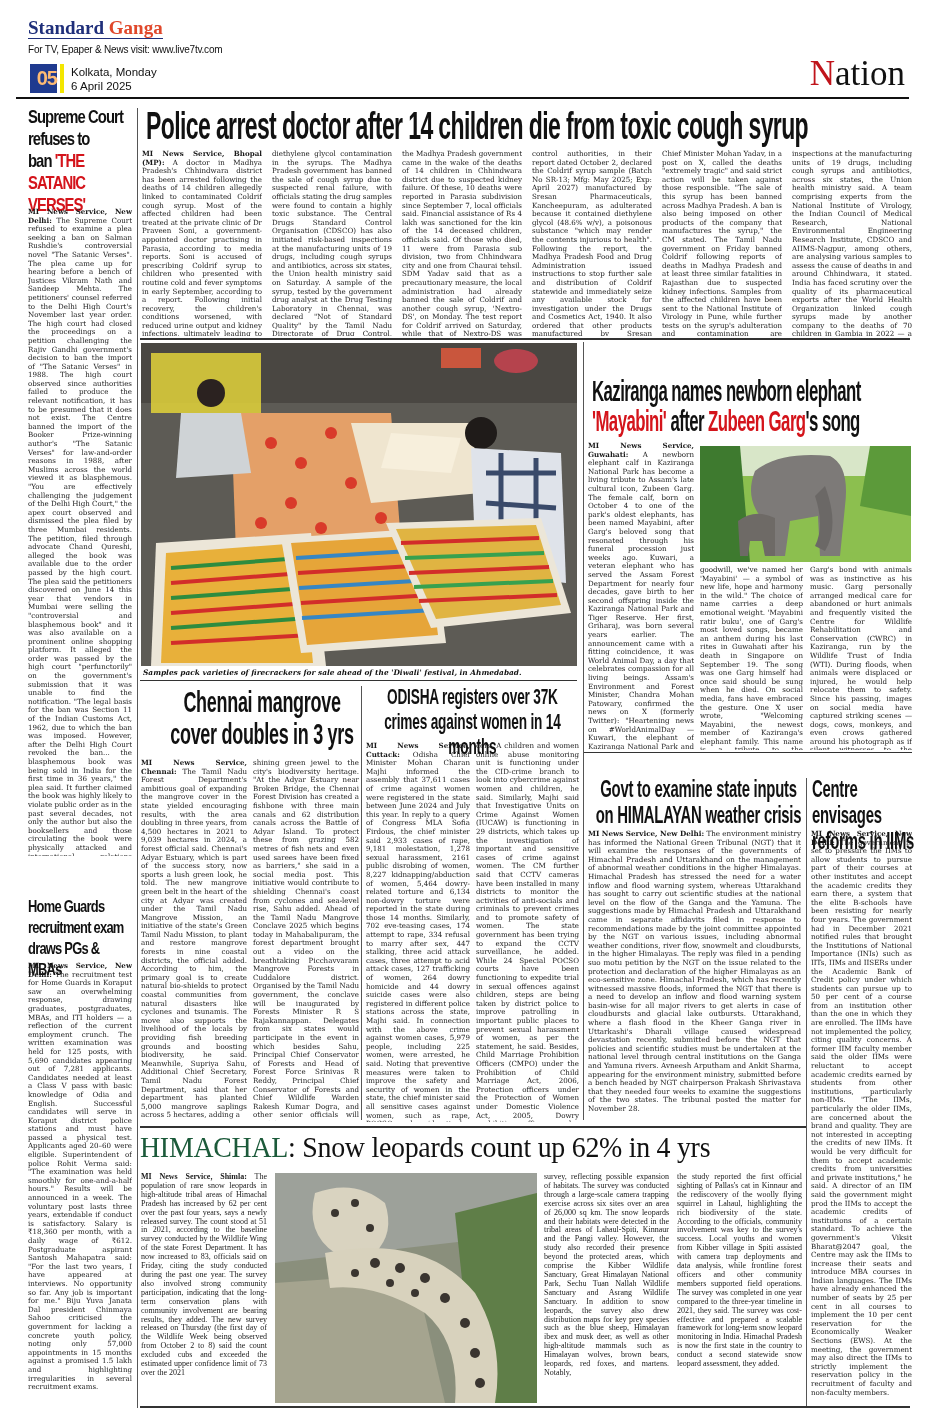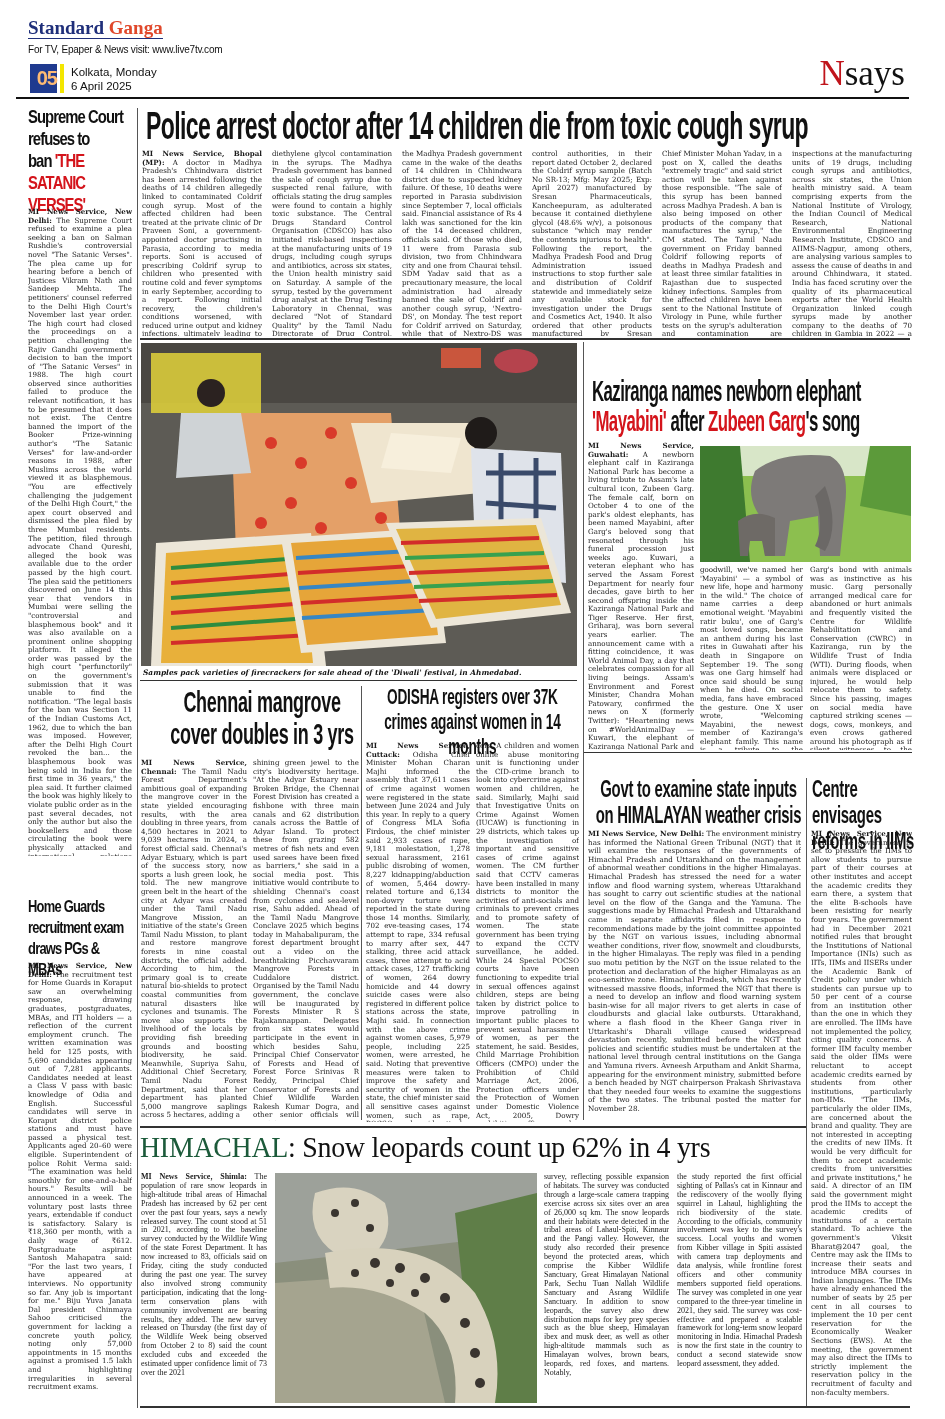--- a/index.html
+++ b/index.html
@@ -28,21 +28,21 @@
 <body>
 
 <div class="abs masthead"><span class="m1">Standard</span> <span class="m2">Ganga</span></div>
 <div class="abs visit">For TV, Epaper &amp; News visit: www.live7tv.com</div>
 <div class="abs pgno">05</div>
 <div class="abs yb"></div>
 <div class="abs dateline">
     <div>Kolkata, Monday</div>
     <div>6 April 2025</div>
   </div>
-<div class="abs nation"><span class="n">N</span><span>says</span></div>
+<div class="abs nation"><span class="n">N</span><span>ation</span></div>
 <div class="abs rule" style="top:97px"></div>
 
 <div class="abs" style="left:28px;top:106px;width:106px;font-family:'Liberation Sans',sans-serif;font-weight:bold;font-size:19px;line-height:22px;letter-spacing:-1.2px;transform:scaleX(0.78);transform-origin:left top;width:136px">
   <div>Supreme Court</div>
   <div>refuses to</div>
   <div><span>ban</span> <span class="red">'THE SATANIC VERSES'</span></div>
 </div>
 <div class="abs col" style="left:28px;top:208px;width:104px;height:648px"><b>MI News Service, New Delhi:</b><span> The Supreme Court refused to examine a plea seeking a ban on Salman Rushdie's controversial novel "The Satanic Verses". The plea came up for hearing before a bench of Justices Vikram Nath and Sandeep Mehta. The petitioners' counsel referred to the Delhi High Court's November last year order. The high court had closed the proceedings on a petition challenging the Rajiv Gandhi government's decision to ban the import of "The Satanic Verses" in 1988. The high court observed since authorities failed to produce the relevant notification, it has to be presumed that it does not exist. The Centre banned the import of the Booker Prize-winning author's "The Satanic Verses" for law-and-order reasons in 1988, after Muslims across the world viewed it as blasphemous. "You are effectively challenging the judgement of the Delhi High Court," the apex court observed and dismissed the plea filed by three Mumbai residents. The petition, filed through advocate Chand Qureshi, alleged the book was available due to the order passed by the high court. The plea said the petitioners discovered on June 14 this year that vendors in Mumbai were selling the "controversial and blasphemous book" and it was also available on a prominent online shopping platform. It alleged the order was passed by the high court "perfunctorily" on the government's submission that it was unable to find the notification. "The legal basis for the ban was Section 11 of the Indian Customs Act, 1962, due to which the ban was imposed. However, after the Delhi High Court revoked the ban... the blasphemous book was being sold in India for the first time in 36 years," the plea said. It further claimed the book was highly likely to violate public order as in the past several decades, not only the author but also the booksellers and those circulating the book were physically attacked and international relations between Iran and the UK were severed. The plea said several other countries had also strictly put restrictions over selling this book in the market.</span></div>
 <div class="abs" style="left:28px;top:896px;width:140px;font-family:'Liberation Sans',sans-serif;font-weight:bold;font-size:17px;line-height:21px;letter-spacing:-1px;transform:scaleX(0.76);transform-origin:left top">Home Guards recruitment exam draws PGs &amp; MBAs</div>
 <div class="abs col" style="left:28px;top:962px;width:104px;height:440px"><b>MI News Service, New Delhi:</b><span> The recruitment test for Home Guards in Koraput saw an overwhelming response, drawing graduates, postgraduates, MBAs, and ITI holders — a reflection of the current employment crunch. The written examination was held for 125 posts, with 5,690 candidates appearing out of 7,281 applicants. Candidates needed at least a Class V pass with basic knowledge of Odia and English. Successful candidates will serve in Koraput district police stations and must have passed a physical test. Applicants aged 20–60 were eligible. Superintendent of police Rohit Verma said: "The examination was held smoothly for one-and-a-half hours." Results will be announced in a week. The voluntary post lasts three years, extendable if conduct is satisfactory. Salary is ₹18,360 per month, with a daily wage of ₹612. Postgraduate aspirant Santosh Mahapatra said: "For the last two years, I have appeared at interviews. No opportunity so far. Any job is important for me." Biju Yuva Janata Dal president Chinmaya Sahoo criticised the government for lacking a concrete youth policy, noting only 57,000 appointments in 15 months against a promised 1.5 lakh and highlighting irregularities in several recruitment exams.</span></div>

